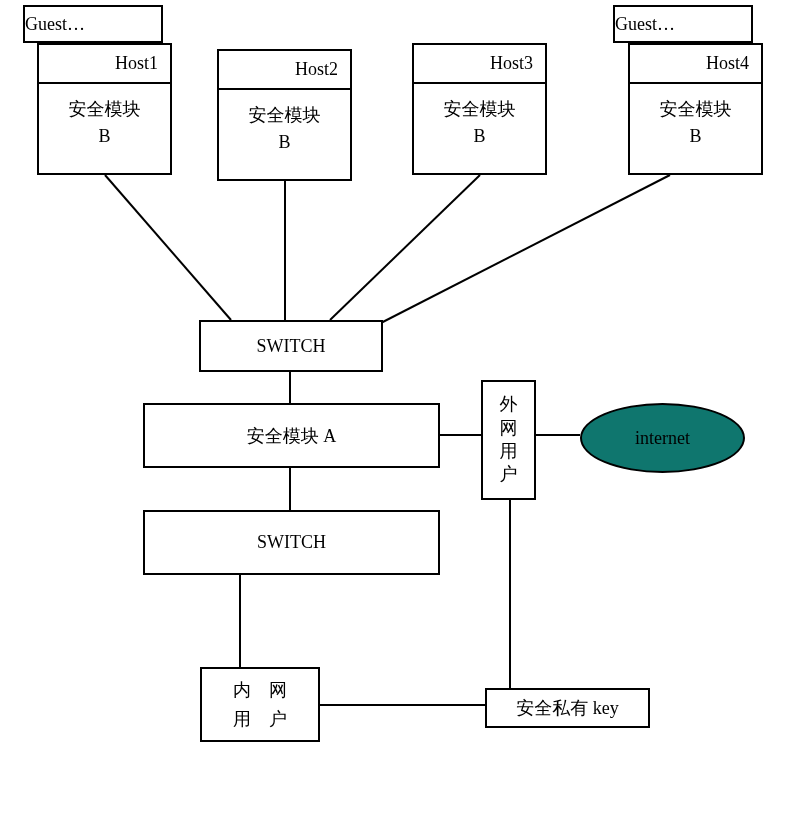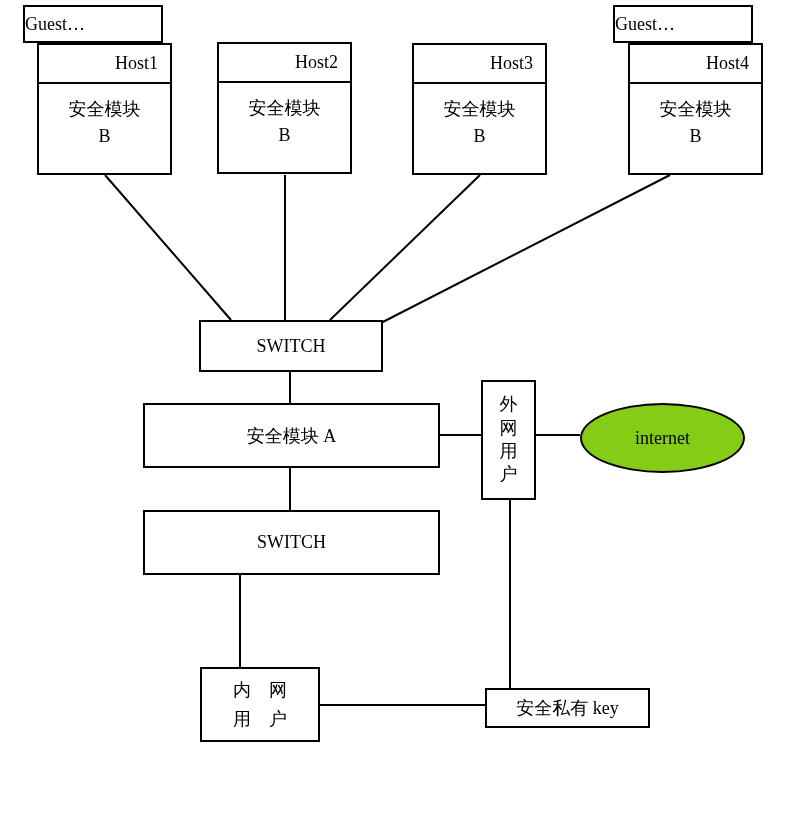--- a/index.html
+++ b/index.html
@@ -64,21 +64,21 @@
       align-items: center;
       justify-content: center;
       text-align: center;
       font-size: 18px;
       line-height: 1.3;
     }
     .ellipse {
       position: absolute;
       border: 2px solid black;
       border-radius: 50%;
-      background: #84cc16;
+      background: #0f766e;
       display: flex;
       align-items: center;
       justify-content: center;
       font-size: 18px;
     }
     svg {
       position: absolute;
       top: 0;
       left: 0;
       width: 800px;
@@ -127,21 +127,21 @@
 </div>
 
 <div class="host-box" style="left:37px; top:43px; width:135px; height:132px;">
   <div class="host-label">Host1</div>
   <div class="module-label">
     <span style="white-space:pre-line;">安全模块
 B</span>
   </div>
 </div>
 
-<div class="host-box" style="left:217px; top:42px; width:135px; height:132px;">
+<div class="host-box" style="left:217px; top:49px; width:135px; height:132px;">
   <div class="host-label">Host2</div>
   <div class="module-label">
     <span style="white-space:pre-line;">安全模块
 B</span>
   </div>
 </div>
 
 <div class="host-box" style="left:412px; top:43px; width:135px; height:132px;">
   <div class="host-label">Host3</div>
   <div class="module-label">

